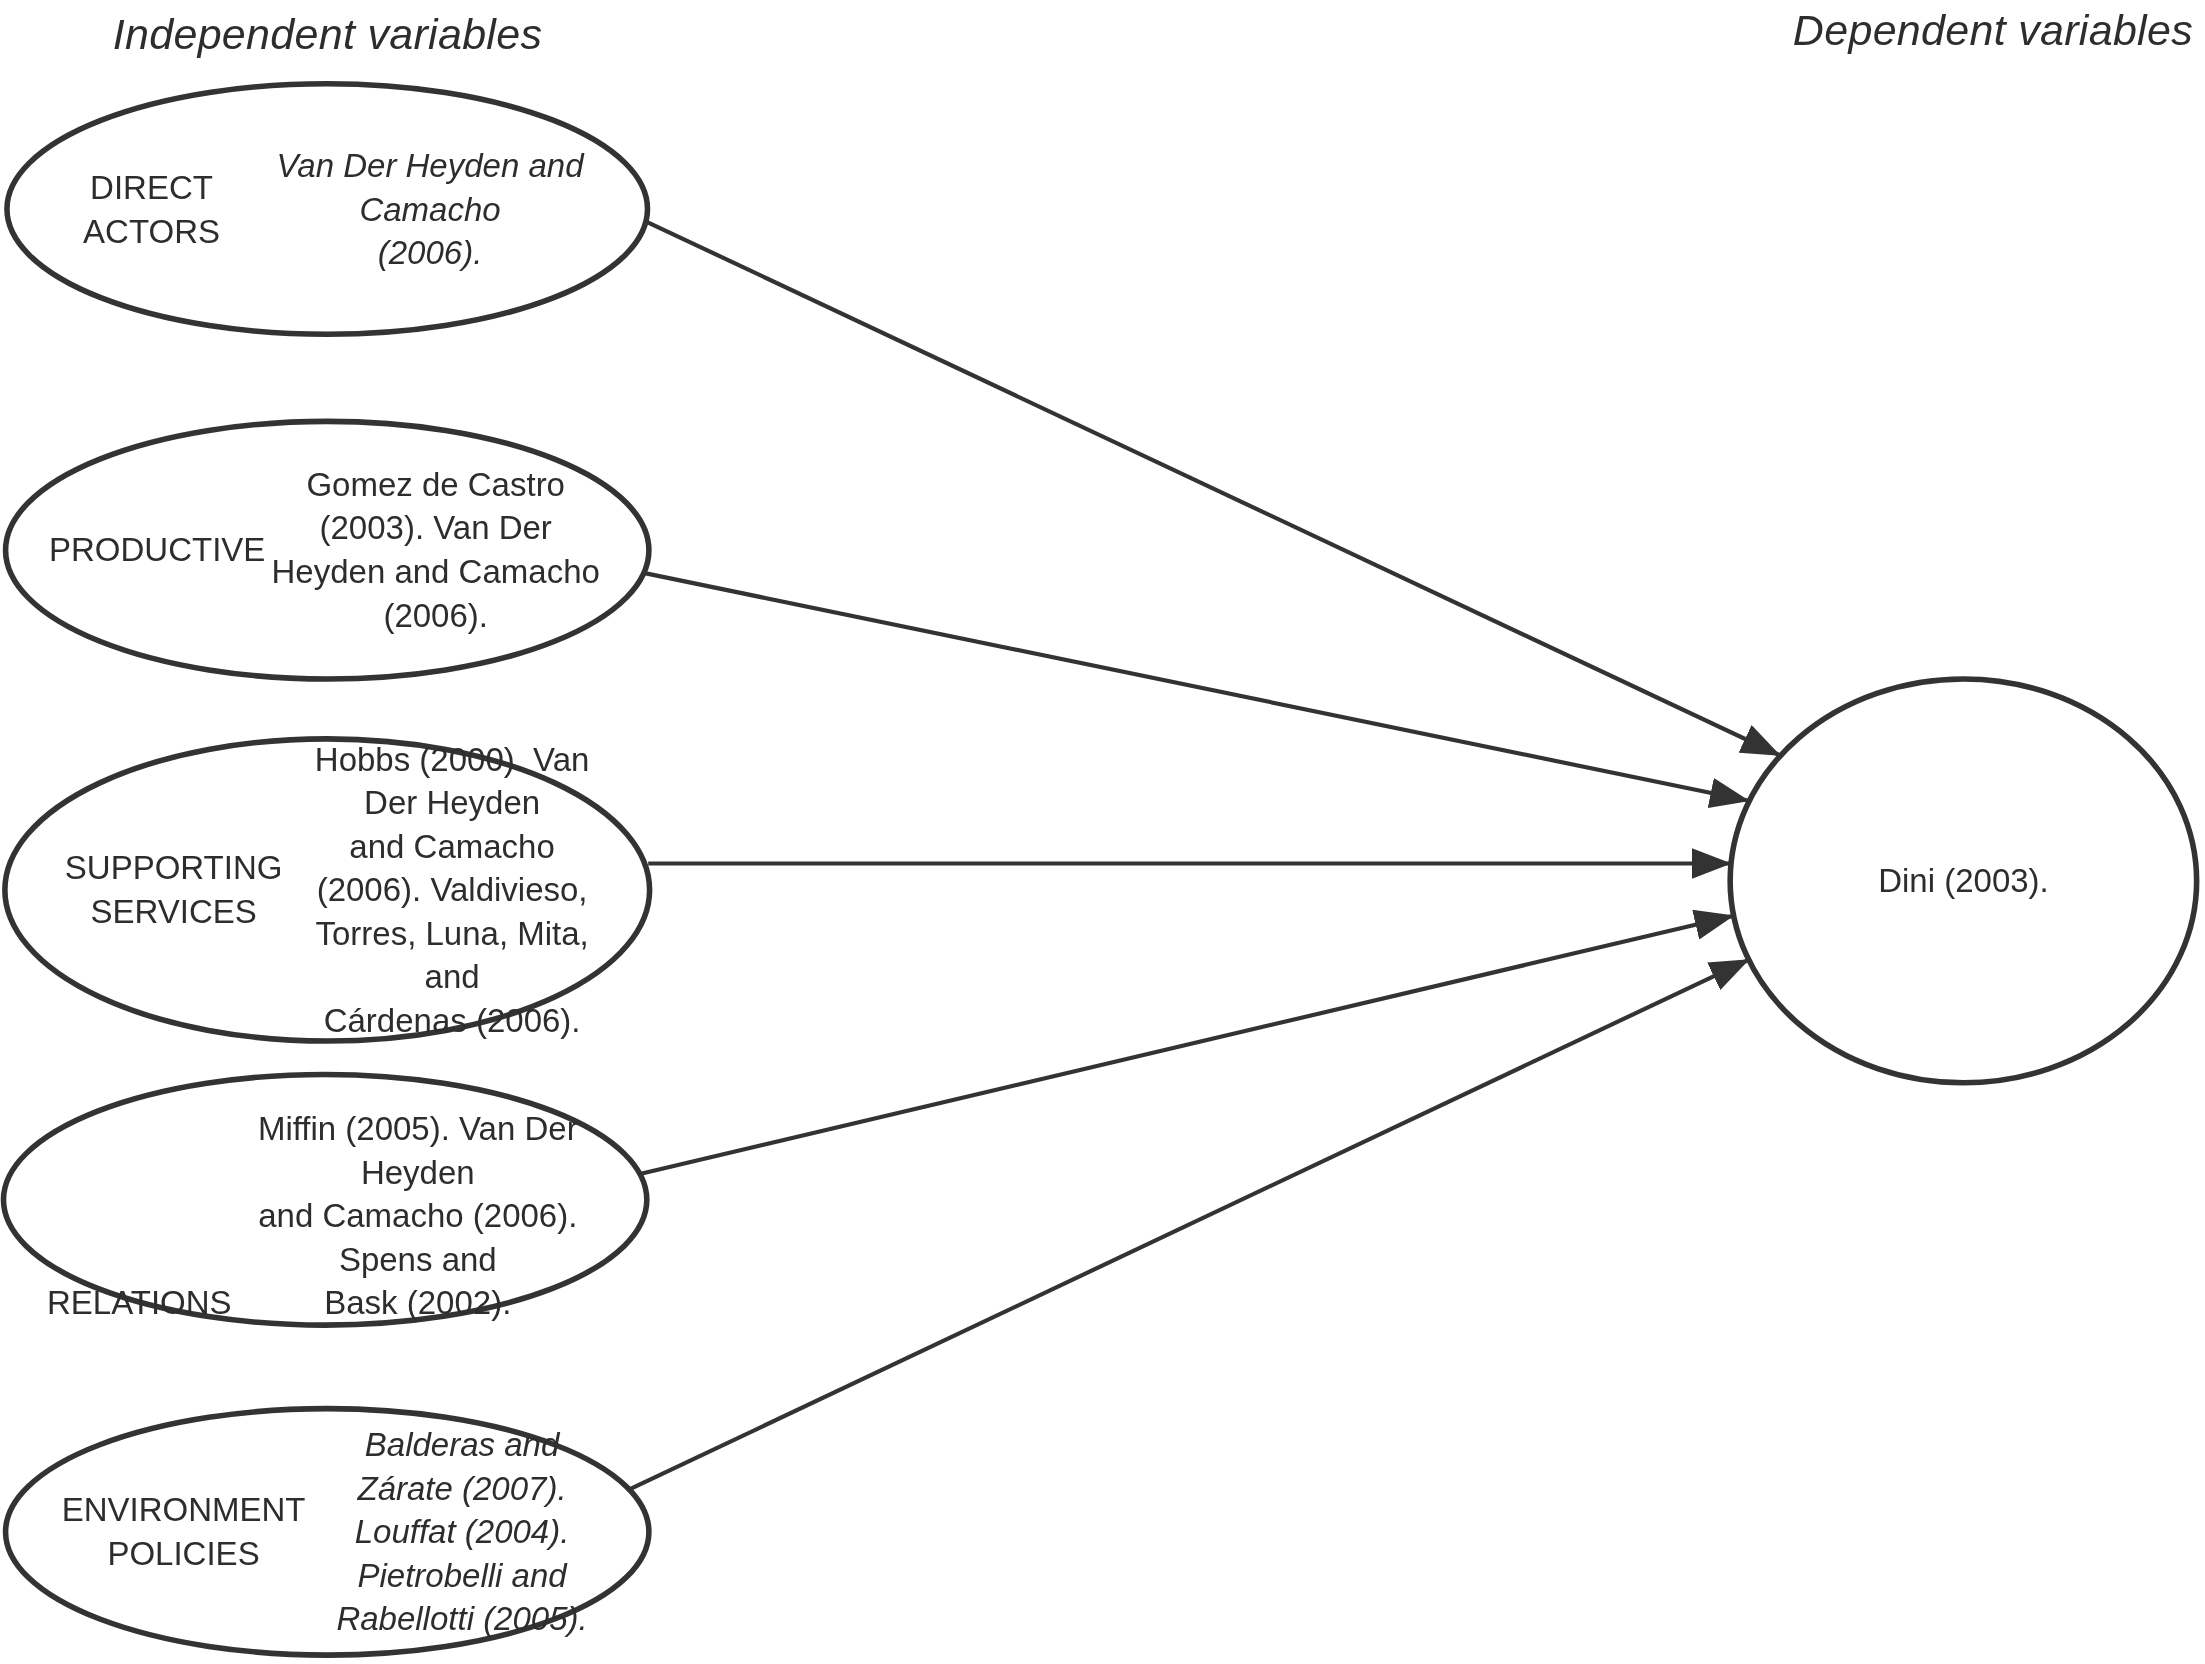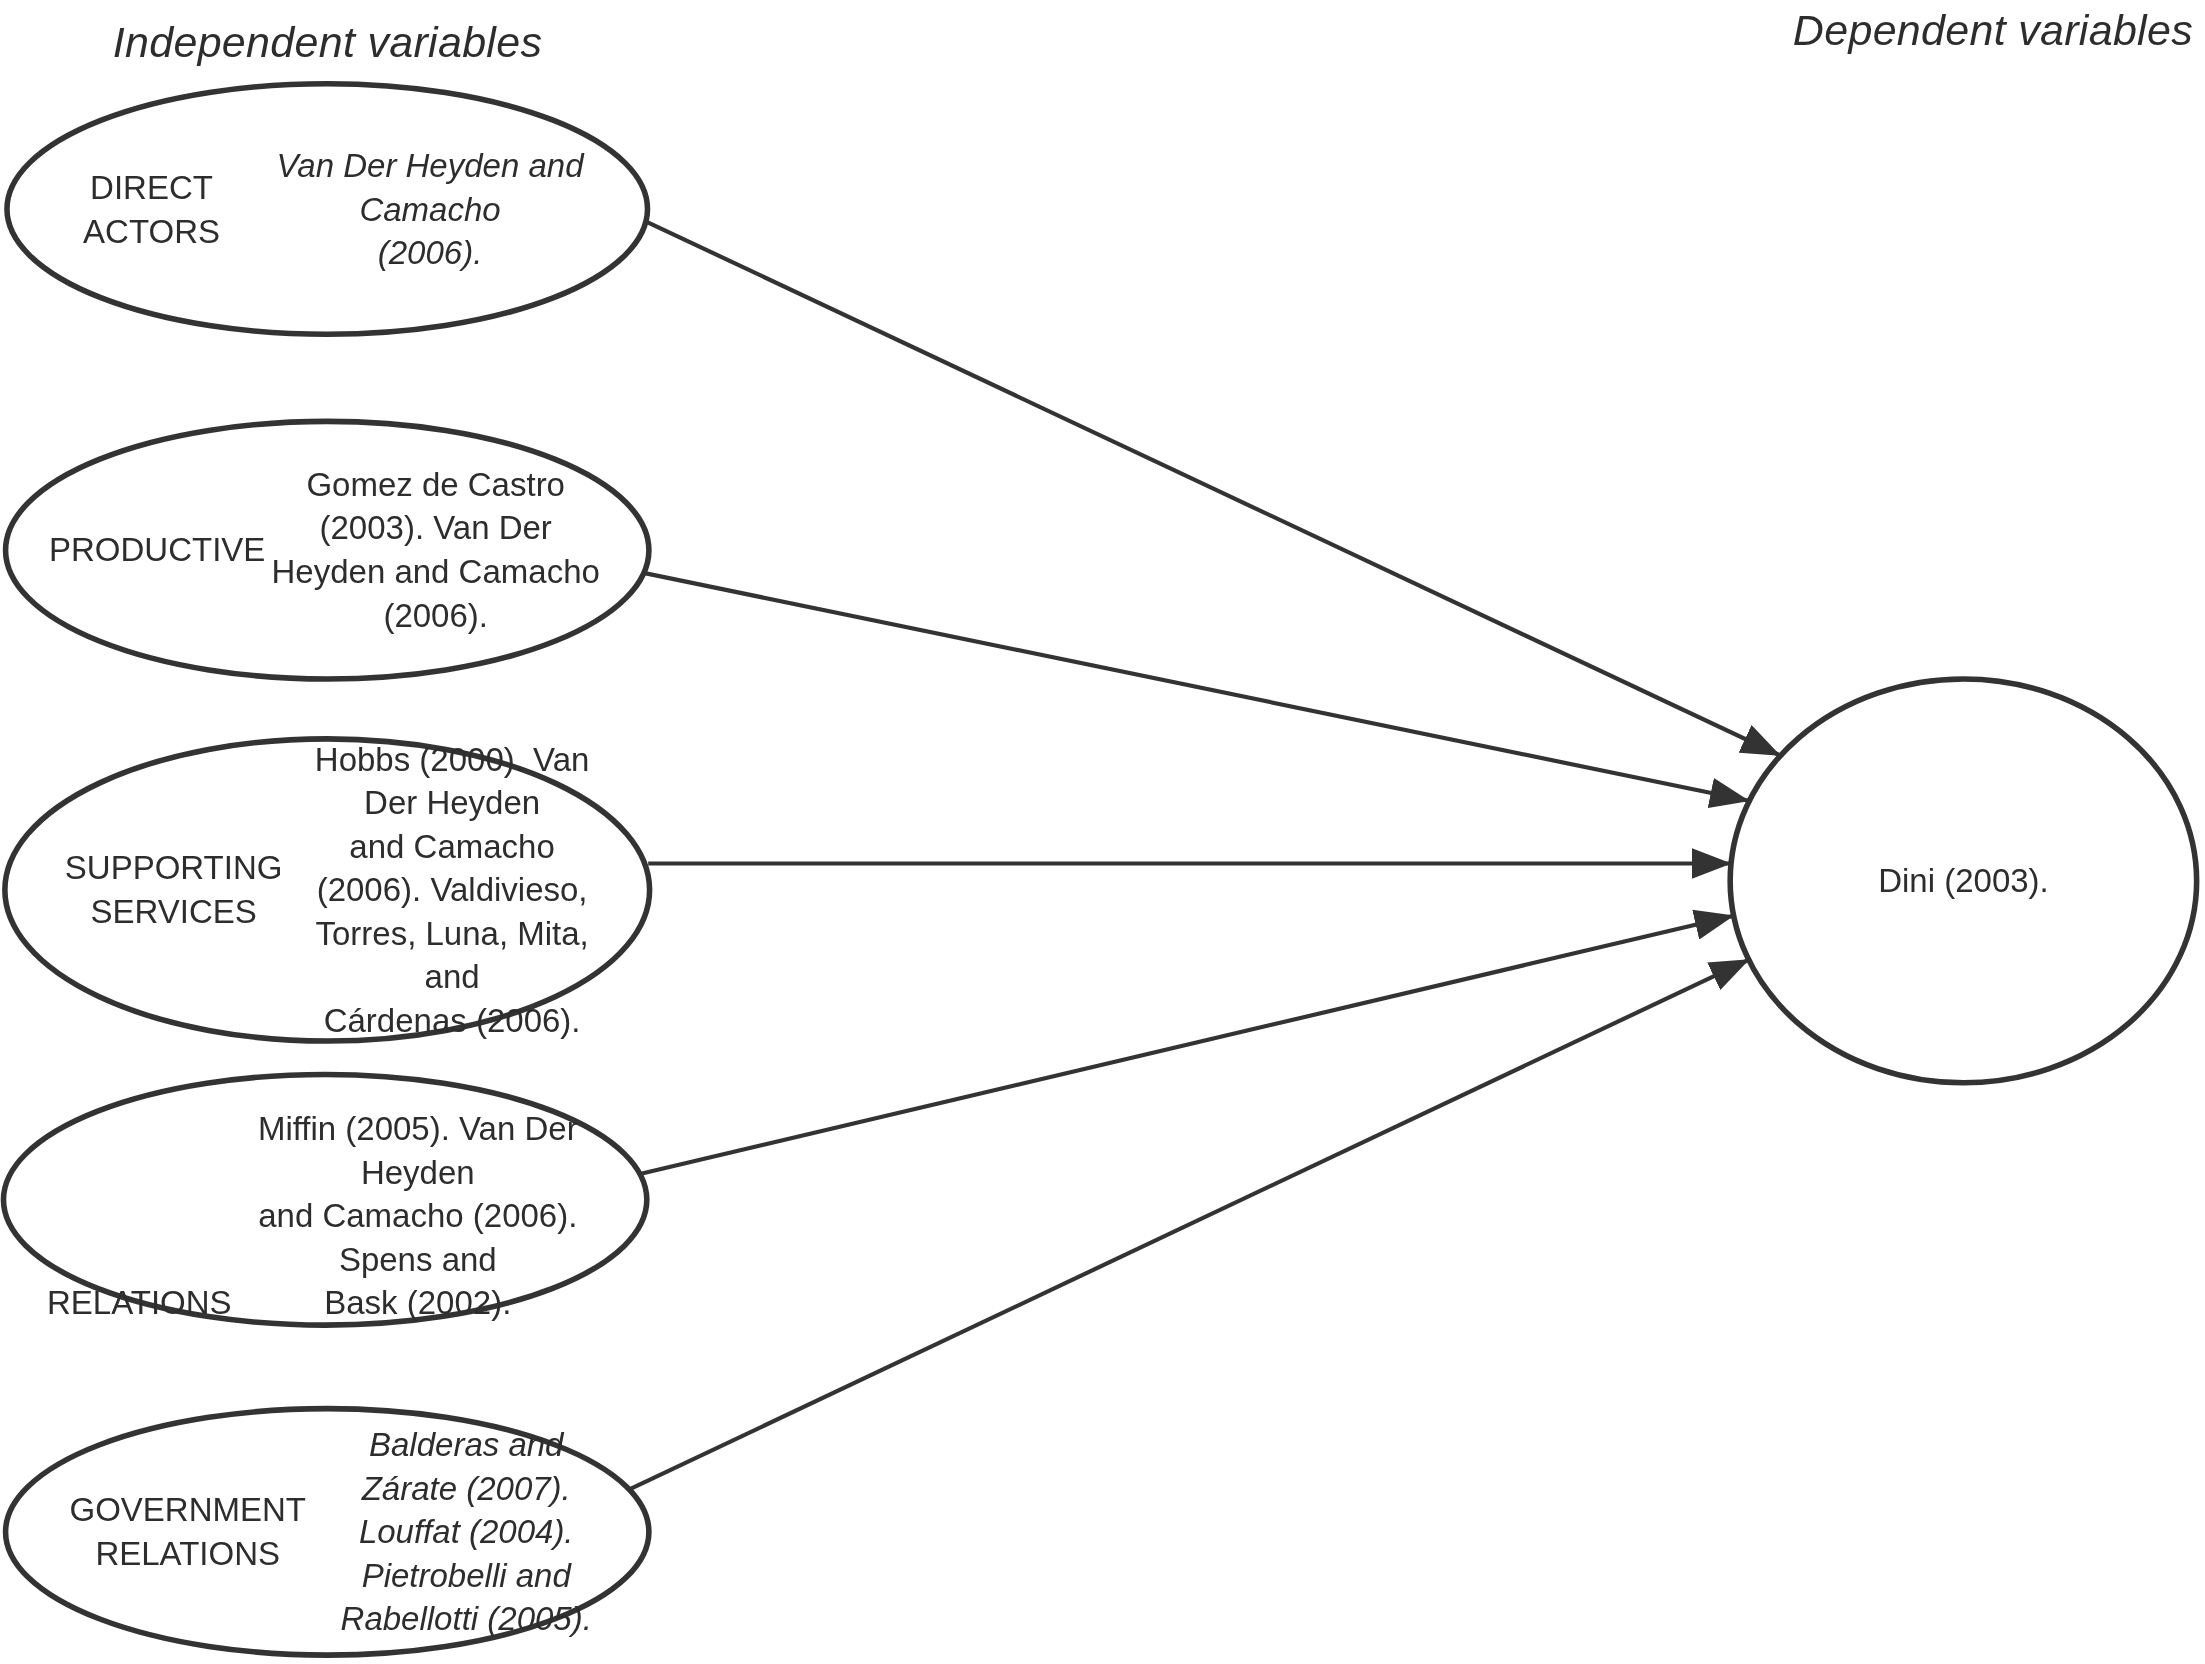--- a/index.html
+++ b/index.html
@@ -39,21 +39,21 @@
     stroke: none;
   }
 
   .col-header {
     position: absolute;
     font-size: 43px;
     font-style: italic;
     color: var(--text);
     letter-spacing: 0.3px;
   }
-  .col-header.left  { left: 49px;  top: 18px; width: 557px; text-align: center; }
+  .col-header.left  { left: 49px;  top: 10px; width: 557px; text-align: center; }
   .col-header.right { left: 1636px; top: 5.6px;  width: 557px; text-align: right; }
 
   .node {
     position: absolute;
     display: flex;
     flex-direction: row;
     align-items: center;
     justify-content: center;
     text-align: center;
     font-size: 33px;
@@ -126,21 +126,21 @@
   </div>
 
   <div class="node n4">
     <div>RELATIONS</div>
     <div class="lines">Miffin (2005). Van Der Heyden
 and Camacho (2006). Spens and
 Bask (2002).</div>
   </div>
 
   <div class="node n5">
-    <div>GOVERNMENT RELATIONS</div>
+    <div>ENVIRONMENT POLICIES</div>
     <div class="lines body-left">Balderas and Zárate (2007).
 Louffat (2004). Pietrobelli and
 Rabellotti (2005).</div>
   </div>
 
   <div class="node dependent">
     <div>Dini (2003).</div>
   </div>
 
 </div>

